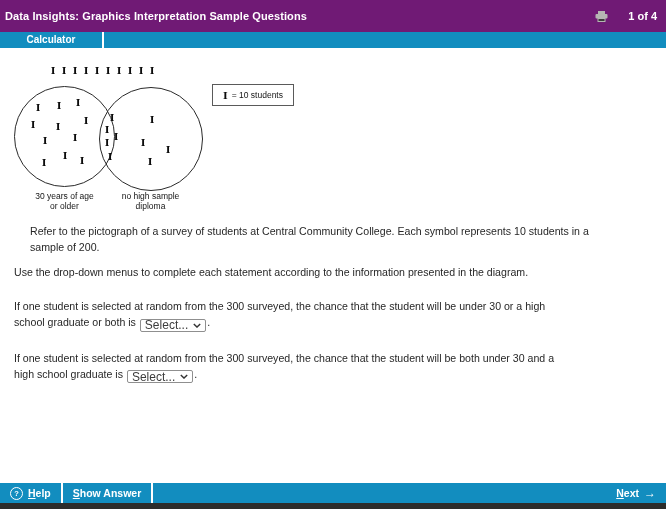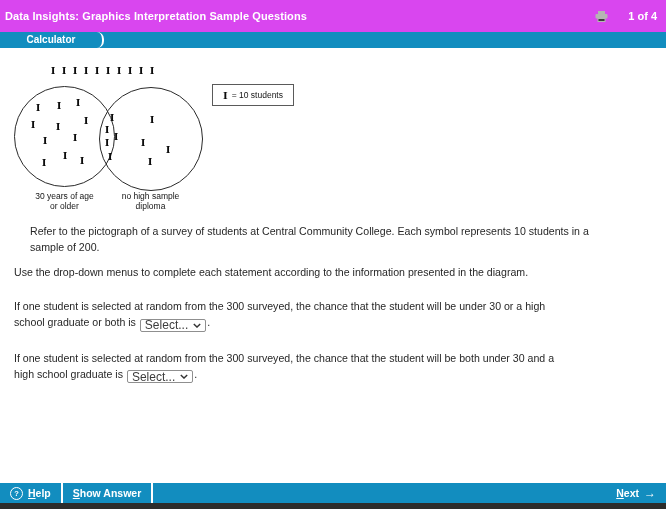--- a/index.html
+++ b/index.html
@@ -1,30 +1,30 @@
 <!DOCTYPE html>
 <html><head>
 <meta charset="utf-8">
 <style>
   html,body{margin:0;padding:0;background:#e8e8e8;}
   #page{position:relative;width:666px;height:509px;background:#fff;overflow:hidden;
         font-family:"Liberation Sans",sans-serif;}
 
   
-  #header{position:absolute;left:0;top:0;width:100%;height:32px;background:#d946ef;
+  #header{position:absolute;left:0;top:0;width:100%;height:32px;background:#701a75;
           display:flex;align-items:center;justify-content:space-between;box-sizing:border-box;
           padding:0 9px 0 5px;color:#fff;}
   #header .title{font-size:11px;font-weight:bold;letter-spacing:.1px;}
   #header .pager{display:flex;align-items:center;gap:20px;font-size:11px;font-weight:bold;}
 
   
   #toolbar{position:absolute;left:0;top:32px;width:100%;height:16px;background:#128dbf;
            display:flex;align-items:stretch;color:#fff;}
   #toolbar .calc{width:102px;text-align:center;font-size:10px;font-weight:bold;
-                 line-height:16px;border-right:2px solid #fff;cursor:default;border-radius:7px;}
+                 line-height:16px;border-right:2px solid #fff;cursor:default;}
 
   
   #venn{position:absolute;left:0;top:0;width:666px;height:218px;pointer-events:none;}
   .circle{position:absolute;border:1.4px solid #2a2a2a;border-radius:50%;box-sizing:border-box;background:transparent;}
   .sym{position:absolute;transform:translate(-50%,-52%);font-family:"DejaVu Serif","Liberation Serif",serif;
        font-weight:bold;font-size:10px;color:#0c0c0c;line-height:1;}
   .venn-label{position:absolute;text-align:center;font-size:8.5px;line-height:9.5px;color:#141414;}
   #legend{position:absolute;left:212px;top:84px;width:80px;height:20px;border:1px solid #5a5a5a;
           background:#fff;display:flex;align-items:center;justify-content:center;gap:4px;}
   #legend .glyph{font-family:"DejaVu Serif","Liberation Serif",serif;font-weight:bold;font-size:10px;color:#0c0c0c;}

